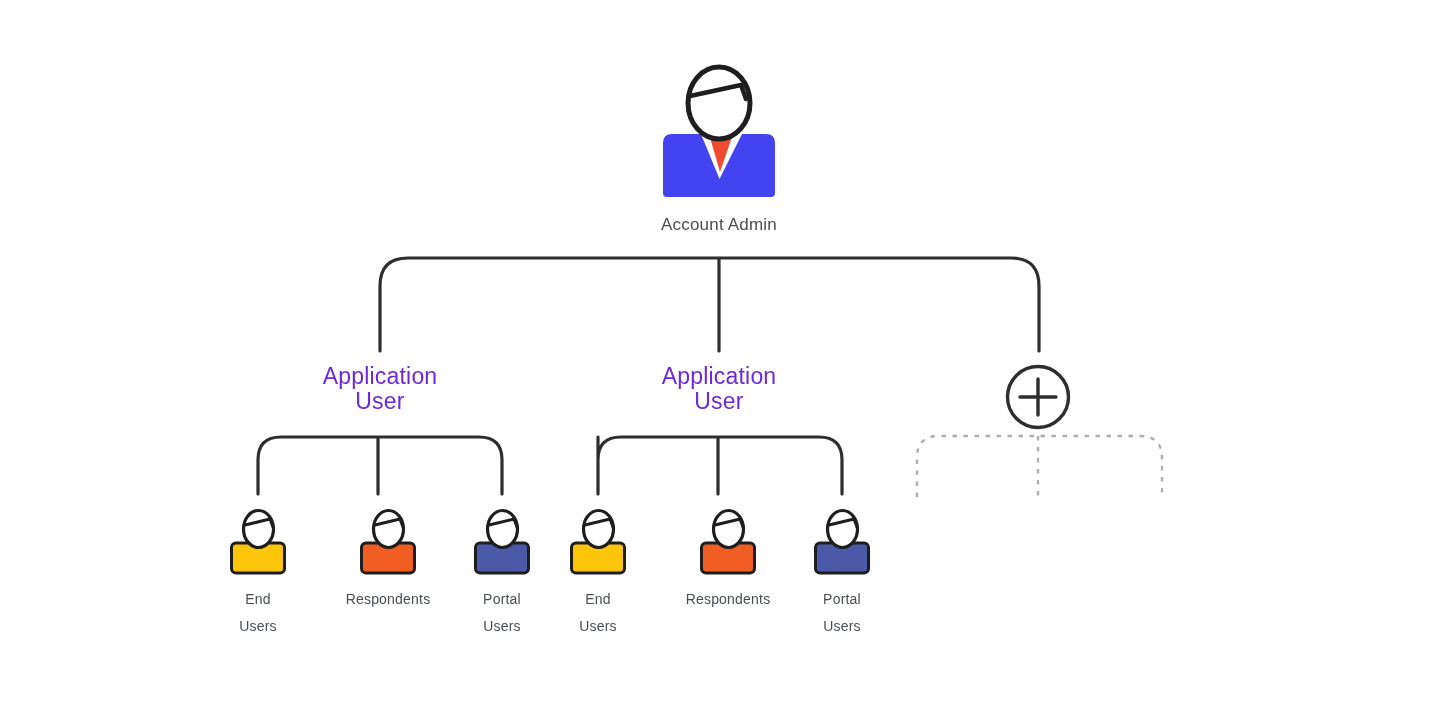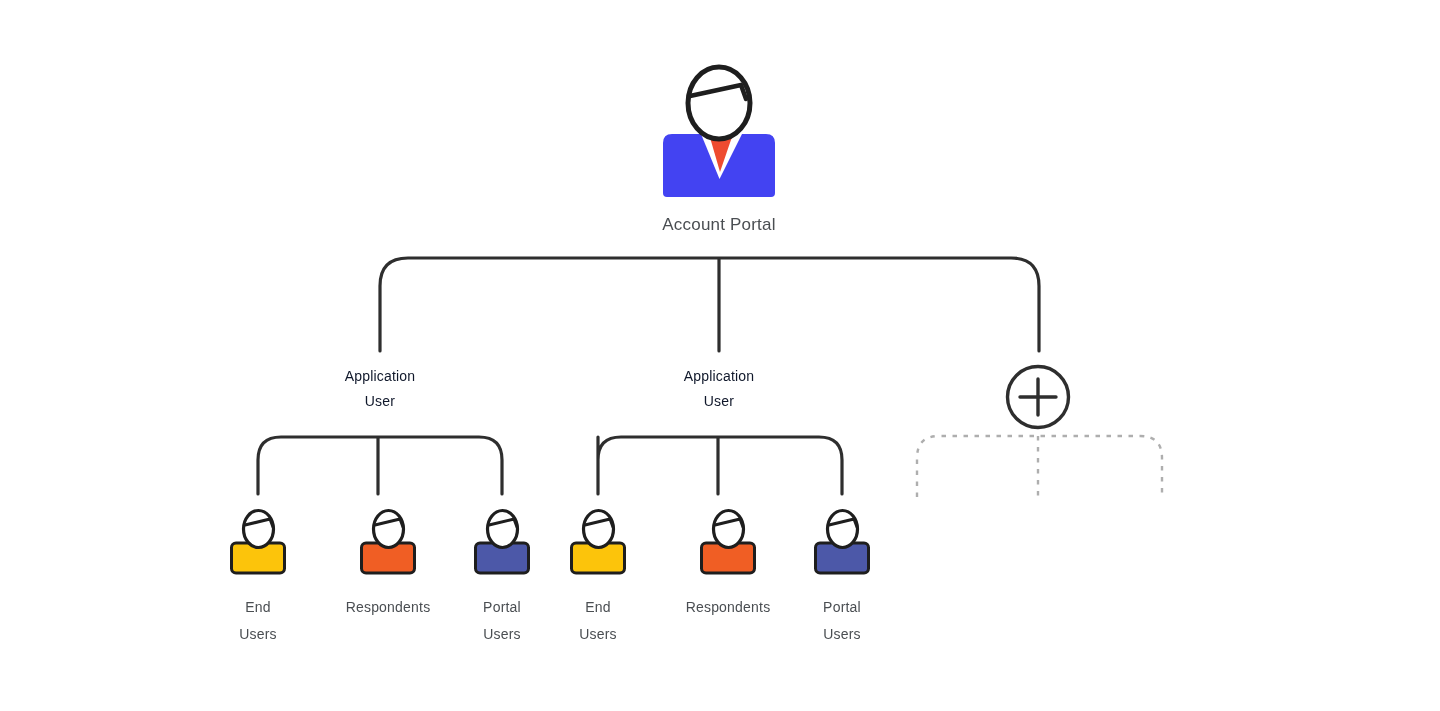--- a/index.html
+++ b/index.html
@@ -6,23 +6,23 @@
   .canvas{
     position:relative;width:1440px;height:711px;background:#ffffff;overflow:hidden;
     font-family:"Liberation Sans", sans-serif;color:#4a4e52;
   }
   .wires{position:absolute;left:0;top:0;}
   .wire{fill:none;stroke-width:3.2;stroke-linecap:round;}
   .wire.dashed{stroke-width:2.4;stroke-dasharray:4.5 6.5;stroke-linecap:butt;}
   .node{position:absolute;display:flex;flex-direction:column;align-items:center;}
   .label{white-space:pre-line;text-align:center;color:#4a4e52;letter-spacing:.2px;}
   .root-label{font-size:17px;margin-top:15px;}
-  .branch-label{position:absolute;width:160px;font-size:14px;line-height:25px;
-    text-align:center;white-space:pre-line;color:#0f172a;letter-spacing:.2px;}
-  .child-label{font-size:14px;line-height:27px;margin-top:16px;}
+  .branch-label{position:absolute;width:160px;font-size:23px;line-height:25px;
+    text-align:center;white-space:pre-line;color:#6d28d9;letter-spacing:.2px;}
+  .child-label{font-size:14px;line-height:27px;margin-top:8px;}
   .child-label.low{}
   .person .head{fill:#ffffff;stroke:#1e1e1e;}
   .person .hair{fill:none;stroke:#1e1e1e;stroke-linecap:round;stroke-linejoin:round;}
   .person .torso{stroke:#1e1e1e;}
   .person.small .head{stroke-width:3.2;}
   .person.small .hair{stroke-width:3;}
   .person.small .torso{stroke-width:3;}
   .person.large .head{stroke-width:5;}
   .person.large .hair{stroke-width:4.5;}
   .person.large .torso{stroke:none;}
@@ -43,21 +43,21 @@
   </svg>
 
   <div class="node" style="left:619px;top:58px;width:200px;">
     <svg class="person large" width="128" height="142" viewBox="0 0 128 142">
       <path class="torso" d="M 8 85 Q 8 76 17 76 L 111 76 Q 120 76 120 85 L 120 135 Q 120 139 116 139 L 12 139 Q 8 139 8 135 Z" fill="#4343F2"></path>
       <polygon points="46,76 87,76 64.5,121" fill="#ffffff"></polygon>
       <polygon points="54,76 78,76 65,114" fill="#EE4B30"></polygon>
       <ellipse class="head" cx="64" cy="45" rx="31" ry="36"></ellipse>
       <path class="hair" d="M 35 38 L 86 27 L 91 41"></path>
     </svg>
-    <div class="label root-label">Account Portal</div>
+    <div class="label root-label">Account Admin</div>
   </div>
 
   <div class="branch-label" style="left:300px;top:364px;">Application
 User</div>
   <div class="branch-label" style="left:639px;top:364px;">Application
 User</div>
 
   <svg class="add-btn" style="left:1003px;top:362px;" width="70" height="70" viewBox="0 0 70 70">
     <circle cx="35" cy="35" r="30.5"></circle>
     <path d="M 17 35 L 53 35 M 35 17 L 35 53"></path>

